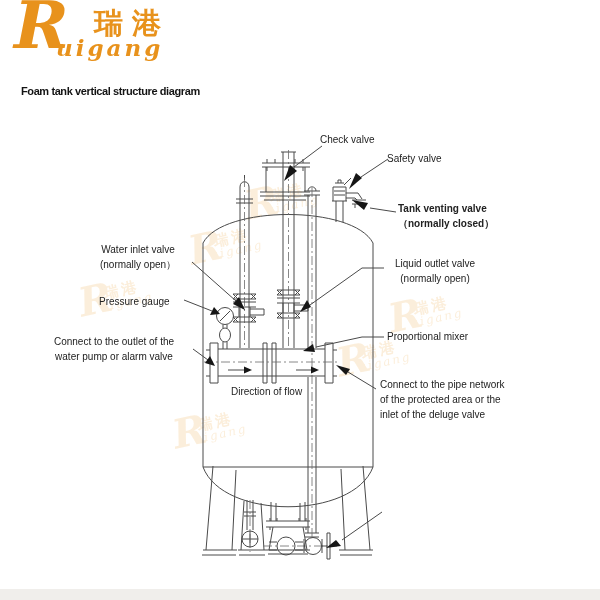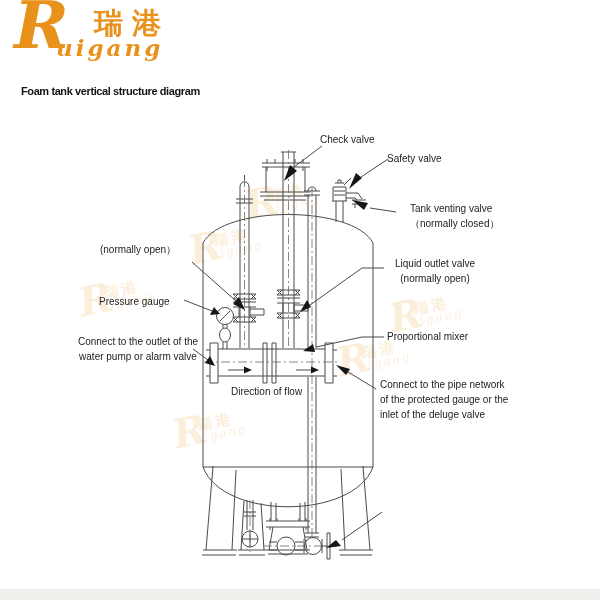--- a/index.html
+++ b/index.html
@@ -216,52 +216,53 @@
   <div class="page-title">Foam tank vertical structure diagram</div>
 
   <div class="lbl" style="left:320px;top:132px;">
     <span>Check valve</span>
   </div>
 
   <div class="lbl" style="left:387px;top:151px;">
     <span>Safety valve</span>
   </div>
 
-  <div class="lbl" style="left:410px;top:201px;">
+  <div class="lbl" style="left:398px;top:201px;font-weight:bold;">
     <span>Tank venting valve</span>
     <span>（normally closed）</span>
   </div>
 
   <div class="lbl ctr" style="left:88px;top:242px;width:100px;">
+    <span>Water inlet valve</span>
     <span>(normally open）</span>
   </div>
 
   <div class="lbl ctr" style="left:383px;top:256px;width:104px;">
     <span>Liquid outlet valve</span>
     <span>(normally open)</span>
   </div>
 
   <div class="lbl" style="left:99px;top:294px;">
     <span>Pressure gauge</span>
   </div>
 
-  <div class="lbl ctr" style="left:38px;top:334px;width:152px;margin-left:24px;">
+  <div class="lbl ctr" style="left:38px;top:334px;width:152px;">
     <span>Connect to the outlet of the</span>
     <span>water pump or alarm valve</span>
   </div>
 
   <div class="lbl" style="left:387px;top:329px;">
     <span>Proportional mixer</span>
   </div>
 
   <div class="lbl" style="left:219px;top:384px;padding-left:12px;">
     <span>Direction of flow</span>
   </div>
 
   <div class="lbl" style="left:380px;top:377px;">
     <span>Connect to the pipe network</span>
-    <span>of the protected gauge or the</span>
+    <span>of the protected area or the</span>
     <span>inlet of the deluge valve</span>
   </div>
 
 
   <div class="bottom-strip"></div>
 </div>
 
 </body></html>

